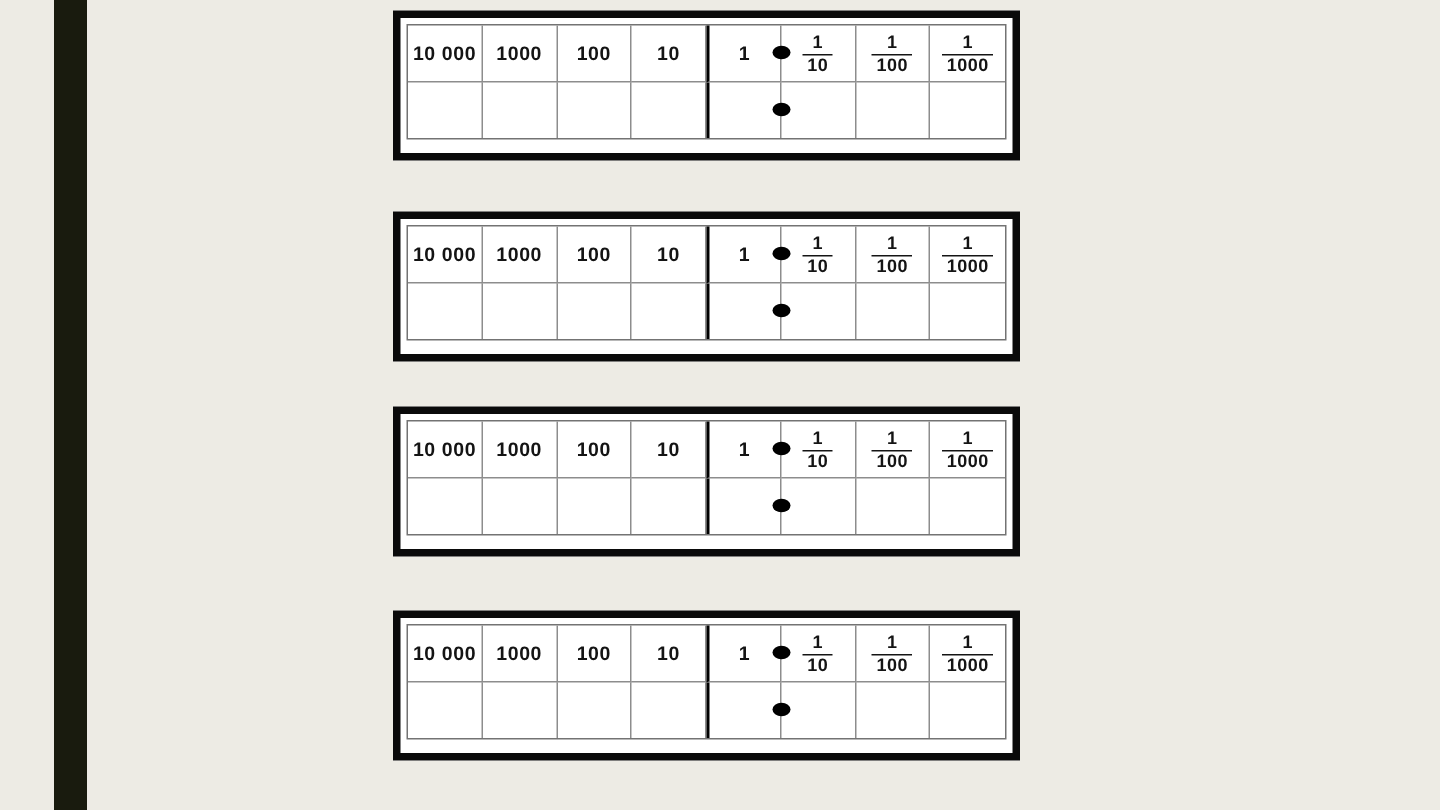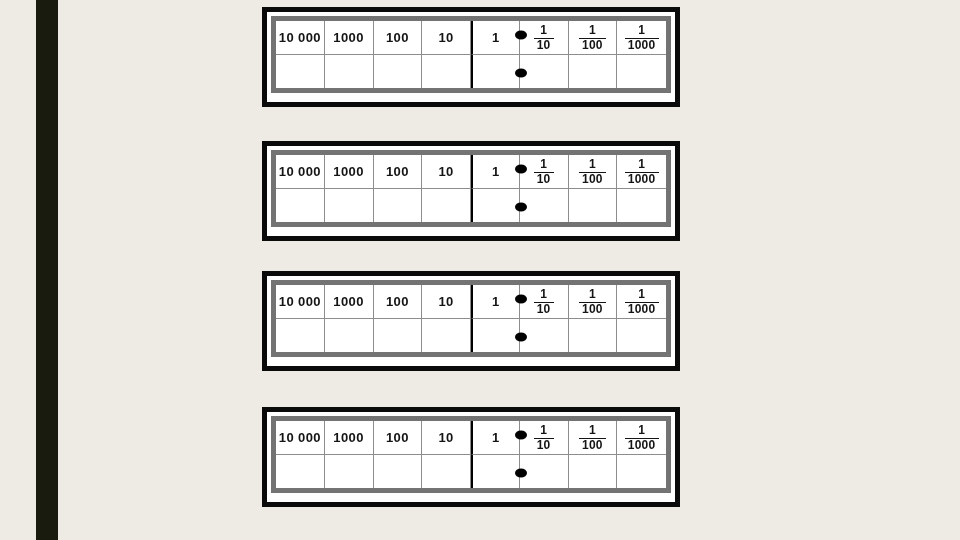--- a/index.html
+++ b/index.html
@@ -43,21 +43,21 @@
     position: relative;
     width: 100%;
     height: 77px;
   }
   table.pv-table {
     width: 100%;
     height: 100%;
     border-collapse: separate;
     border-spacing: 0;
     table-layout: fixed;
-    border: 5px solid #737373;
+    border: 1px solid #737373;
   }
   table.pv-table td {
     border-right: 1px solid #8d8d8d;
     text-align: center;
     vertical-align: middle;
     font-size: 13px;
     font-weight: bold;
     color: #141414;
     letter-spacing: 0.4px;
     padding: 0;

